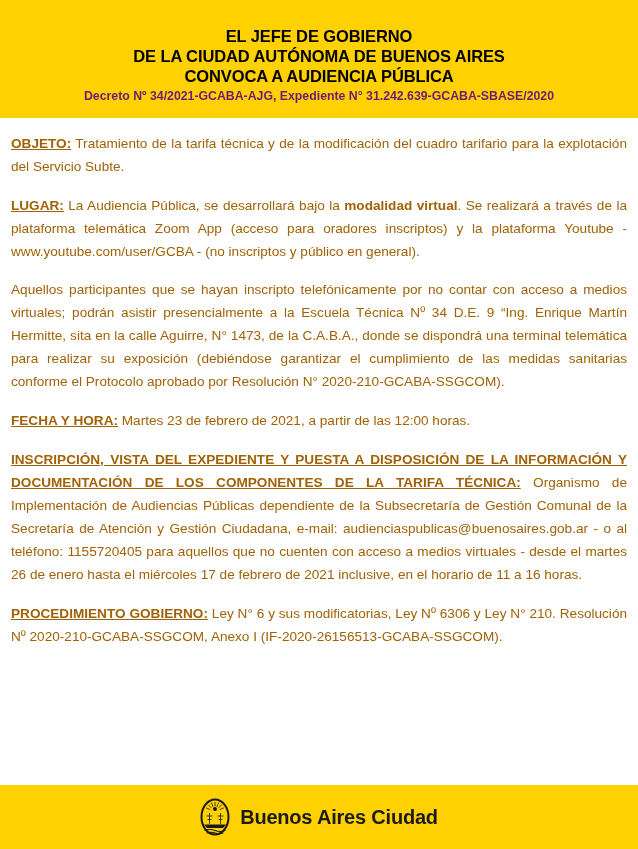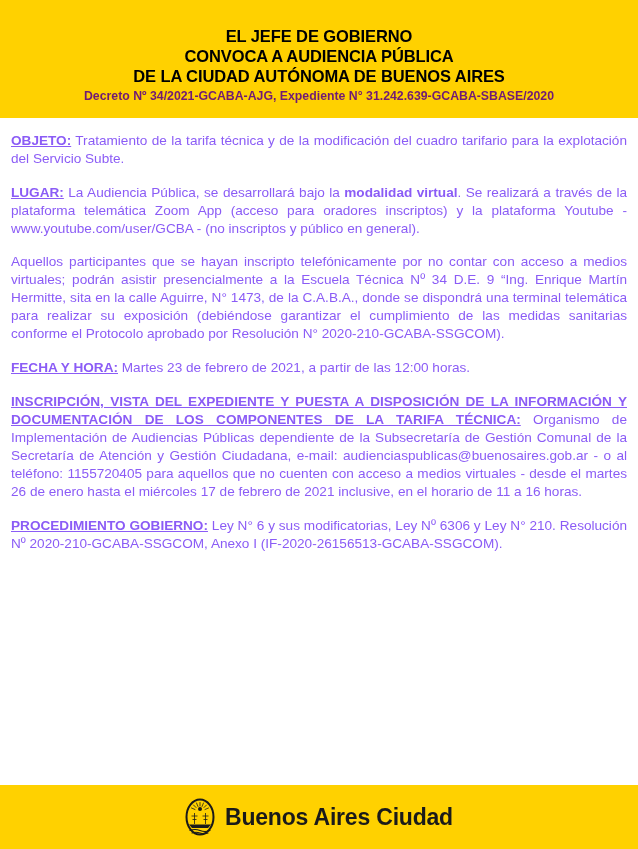--- a/index.html
+++ b/index.html
@@ -52,25 +52,25 @@
 
   
   .body-area {
     flex: 1 1 auto;
     background: #ffffff;
     box-sizing: border-box;
     padding: 14px 11px 0 11px;
   }
   .para {
     font-size: 13.6px;
-    line-height: 18px;
+    line-height: 23px;
     text-align: justify;
     text-justify: inter-word;
     margin: 0 0 16px 0;
-    color: #8b5cf6;
+    color: #a16207;
   }
   .para.tight {
     margin-bottom: 15px;
     margin-top: 12px;
   }
   .para:last-child {
     margin-bottom: 0;
   }
   .lbl {
     font-weight: bold;
@@ -93,35 +93,35 @@
     align-items: center;
     justify-content: center;
     gap: 10px;
   }
   .crest {
     width: 30px;
     height: 38px;
     display: block;
   }
   .footer-text {
-    font-size: 23px;
+    font-size: 20px;
     font-weight: bold;
     letter-spacing: -0.2px;
     color: #1a1a1a;
   }
 </style>
 </head>
 <body>
 
 <div class="page">
 
   <div class="header-band">
     <div class="header-line">EL JEFE DE GOBIERNO</div>
+    <div class="header-line">DE LA CIUDAD AUTÓNOMA DE BUENOS AIRES</div>
     <div class="header-line">CONVOCA A AUDIENCIA PÚBLICA</div>
-    <div class="header-line">DE LA CIUDAD AUTÓNOMA DE BUENOS AIRES</div>
     <div class="header-decree">Decreto Nº 34/2021-GCABA-AJG,  Expediente N° 31.242.639-GCABA-SBASE/2020</div>
   </div>
 
   <div class="body-area">
 
     <p class="para">
       <span class="lbl">OBJETO:</span><span> Tratamiento de la tarifa técnica y de la modificación del cuadro tarifario para la explotación del Servicio Subte.</span>
     </p>
 
     <p class="para tight">

